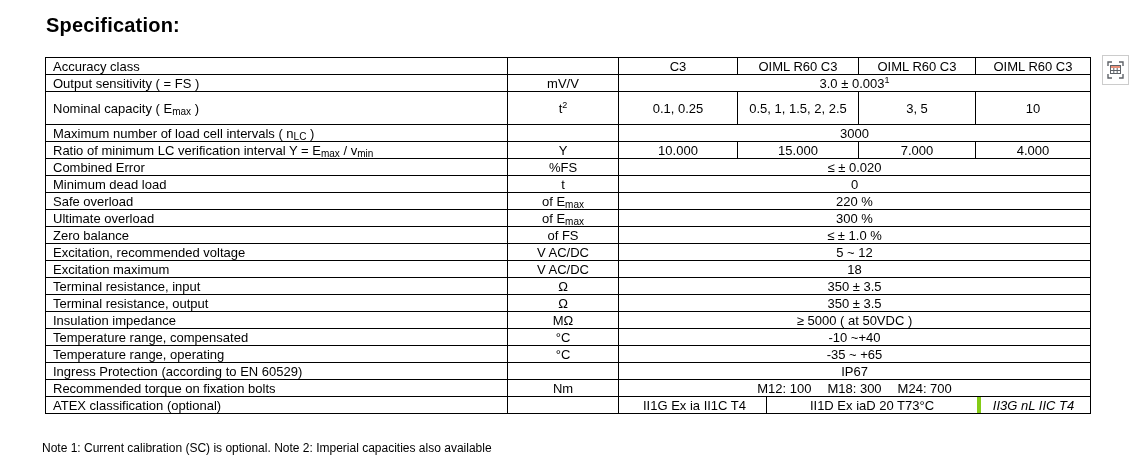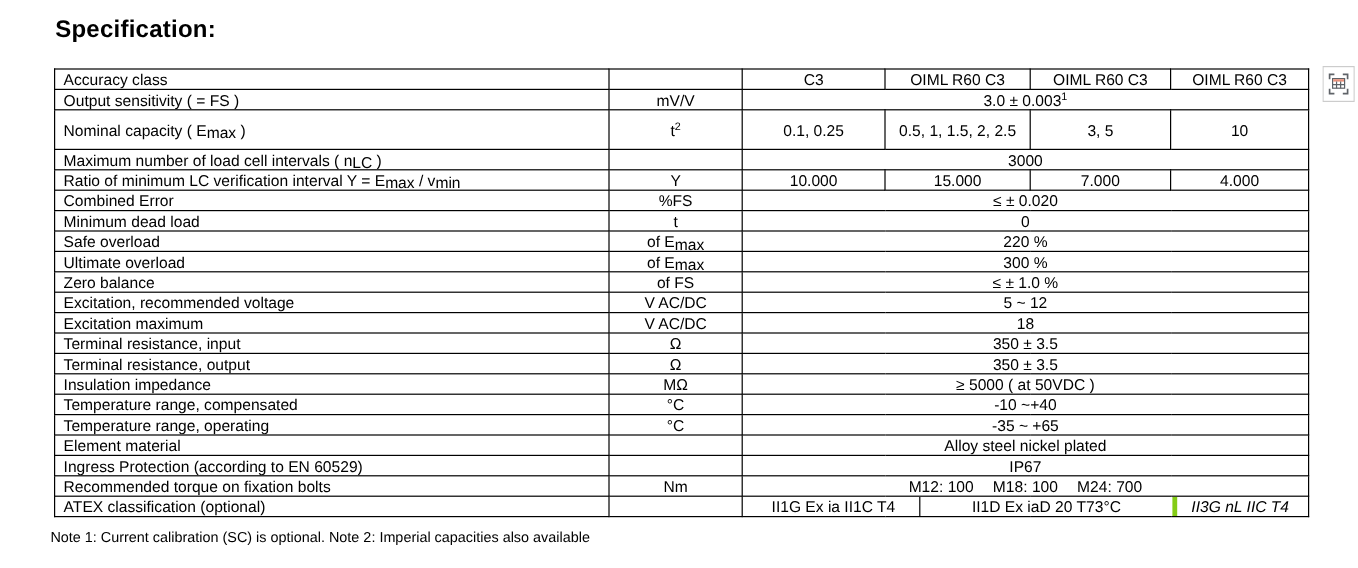--- a/index.html
+++ b/index.html
@@ -17,21 +17,21 @@
     font-size:13px;line-height:15px;
   }
   .spec-table td{
     border:1px solid #000;height:16px;padding:0 4px;
     vertical-align:middle;overflow:hidden;
   }
   .spec-table tr.tall td{height:32px;}
   td.p{text-align:left;padding-left:7px;}
   td.u{text-align:center;}
   td.v{text-align:center;padding:0 10px;}
-  sub{font-size:13px;vertical-align:-2px;line-height:0;}
+  sub{font-size:10px;vertical-align:-2px;line-height:0;}
   sup{font-size:9px;vertical-align:5px;line-height:0;}
   .torque-wrap{display:flex;justify-content:center;gap:16px;}
   .atex-td{padding:0;}
   .atex-wrap{display:flex;width:100%;height:16px;}
   .atex-wrap .seg{display:flex;align-items:center;justify-content:center;box-sizing:border-box;text-align:right;}
   .atex-wrap .seg1{width:144px;border-right:1px solid #000;}
   .atex-wrap .seg2{width:214px;border-right:4px solid #84cc16;}
   .atex-wrap .seg3{flex:1;font-style:italic;}
   .anchor-icon{position:absolute;left:1102px;top:55px;width:27px;height:30px;cursor:pointer;}
   .notes{position:absolute;left:42px;top:441px;font-size:12px;}
@@ -140,36 +140,31 @@
       <td class="p">Temperature range, compensated</td>
       <td class="u">°C</td>
       <td class="v" colspan="4">-10 ~+40</td>
     </tr>
     <tr>
       <td class="p">Temperature range, operating</td>
       <td class="u">°C</td>
       <td class="v" colspan="4">-35 ~ +65</td>
     </tr>
     <tr>
-      <td class="p">Element material</td>
-      <td class="u"></td>
-      <td class="v" colspan="4">Alloy steel nickel plated</td>
-    </tr>
-    <tr>
       <td class="p">Ingress Protection (according to EN 60529)</td>
       <td class="u"></td>
       <td class="v" colspan="4">IP67</td>
     </tr>
     <tr>
       <td class="p">Recommended torque on fixation bolts</td>
       <td class="u">Nm</td>
       <td class="v" colspan="4">
         <div class="torque-wrap">
           <span>M12: 100</span>
-          <span>M18: 100</span>
+          <span>M18: 300</span>
           <span>M24: 700</span>
         </div>
       </td>
     </tr>
     <tr>
       <td class="p">ATEX classification (optional)</td>
       <td class="u"></td>
       <td class="atex-td" colspan="4">
         <div class="atex-wrap">
           <div class="seg seg1">II1G Ex ia II1C T4</div>

